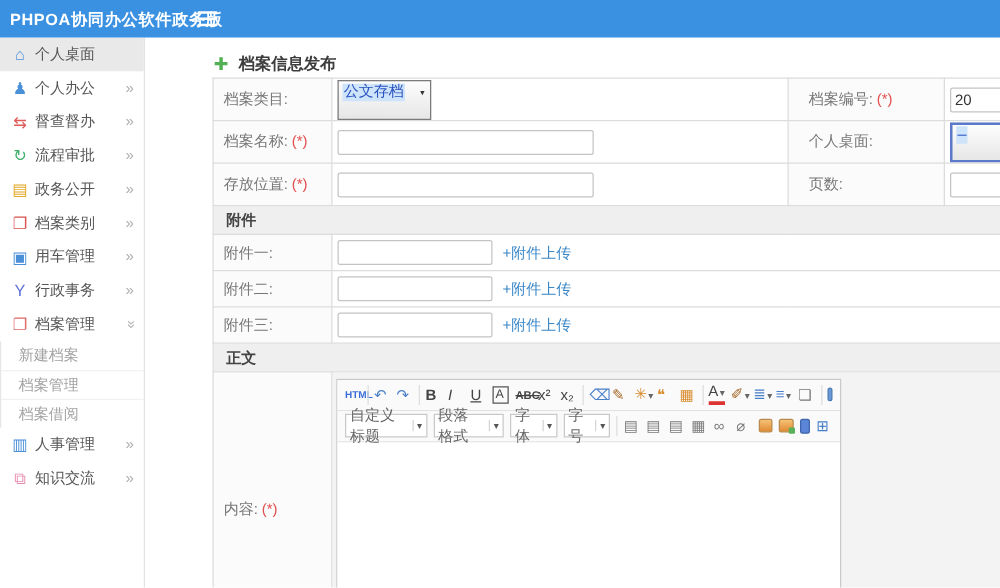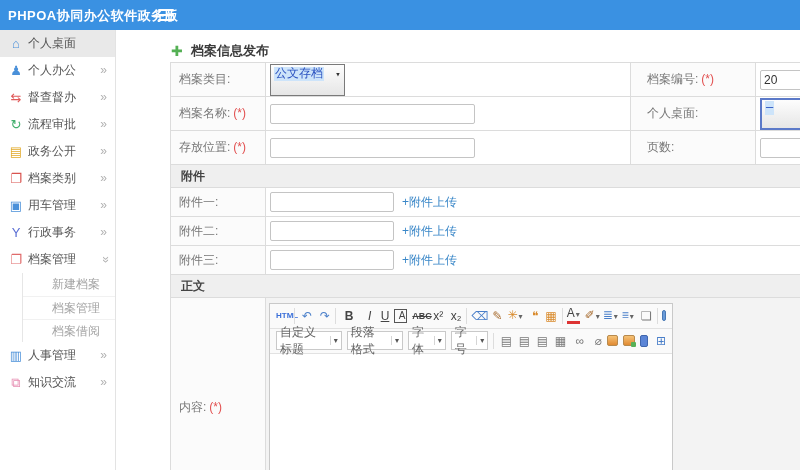--- a/index.html
+++ b/index.html
@@ -14,21 +14,21 @@
 
   
   .sidebar { position:absolute; left:0; top:30px; width:116px; bottom:0; background:#fff;
     border-right:1px solid #e3e3e3; z-index:5; }
   .side-item { position:relative; height:27px; line-height:27px; padding-left:28px; color:#555;
     cursor:pointer; white-space:nowrap; }
   .side-item.active { background:#e9e9e9; }
   .side-item .s-icon { position:absolute; left:8px; top:0; width:16px; text-align:center; font-size:13px; }
   .side-item .chev { position:absolute; right:8px; top:0; color:#b0b0b0; font-size:12px; }
   .side-item .chev.open { transform:rotate(90deg); display:inline-block; line-height:27px; height:27px; right:6px; top:0; }
-  .submenu { margin-left:22px; border-left:1px solid #e6e6e6;text-align:center; }
+  .submenu { border-left:1px solid #e6e6e6; }
   .sub-item { height:23px; line-height:23px; padding-left:14px; color:#a3a3a3; border-top:1px solid #f1f1f1; cursor:pointer; }
   .sub-item:first-child { border-top:none; }
 
   
   .content { position:absolute; left:117px; top:30px; right:0; bottom:0; background:#fff; overflow:hidden; }
   .page-title { position:absolute; left:54px; top:11px; height:18px; line-height:18px; }
   .plus-ico { color:#54b054; font-size:14px; font-weight:bold; margin-right:5px; vertical-align:middle; }
   .title-text { font-size:13px; font-weight:bold; color:#3c3c3c; vertical-align:middle; }
 
   table.form { position:absolute; left:53px; top:32px; width:840px; border-collapse:collapse; table-layout:fixed; }
@@ -51,21 +51,21 @@
   .select-box .sel-txt { background:#cde4fa; color:#2a52c0; padding:0 1px; }
   .select-box .sel-arr { color:#333; font-size:9px; margin-left:4px; }
   .select-box.focused { border:2px solid #5b79c8; line-height:16px; }
 
   a.upload { color:#3a87c8; text-decoration:none; margin-left:8px; cursor:pointer; }
 
   td.editor-cell { background:#f3f3f3; vertical-align:top; padding:3px; }
   .editor { width:404px; height:210px; background:#fff; border:1px solid #c9c9c9; }
   .tb-row { display:flex; align-items:center; background:#fafafa; padding:2px 6px; gap:5px;
     border-bottom:1px solid #e2e2e2; height:25px; }
-  .tb-btn { display:inline-block; min-width:13px; text-align:right; color:#444; cursor:pointer;
+  .tb-btn { display:inline-block; min-width:13px; text-align:left; color:#444; cursor:pointer;
     font-size:12px; line-height:18px; }
   .tb-sep { width:1px; height:16px; background:#ddd; }
   .g-html { color:#3a6fd8; font-size:8px; font-weight:bold; }
   .g-blue { color:#4a7fc9; } .g-orange { color:#d98a2b; } .g-brown { color:#a5682a; }
   .g-gray { color:#7a7a7a; }
   .bold { font-weight:bold; } .ital { font-style:italic; } .undl { text-decoration:underline; }
   .boxed { border:1px solid #555; font-size:10px; padding:0 1px; line-height:12px; }
   .strike { text-decoration:line-through; font-size:9px;font-weight:bold; }
   .fcolor { border-bottom:3px solid #d33; line-height:13px; }
   .drop { color:#666; font-size:8px; margin-left:1px; cursor:pointer; }

